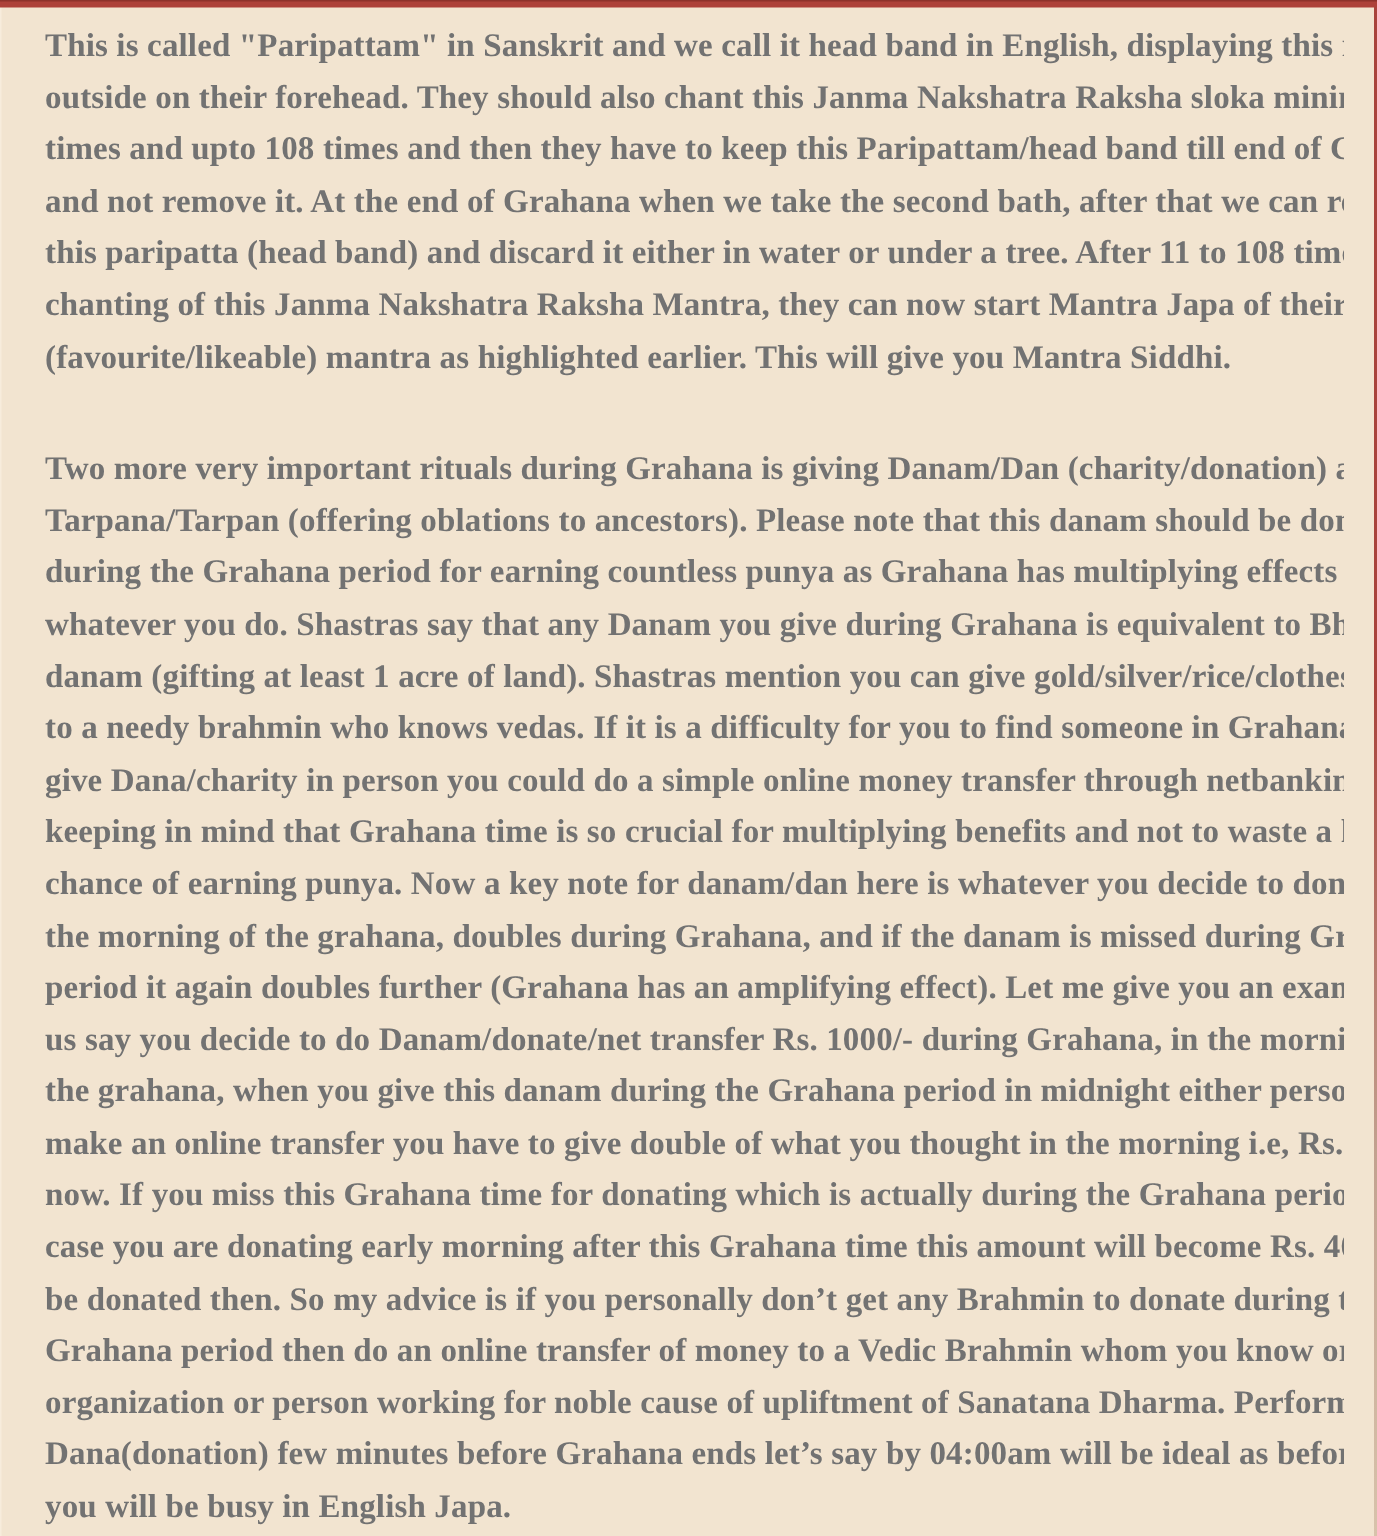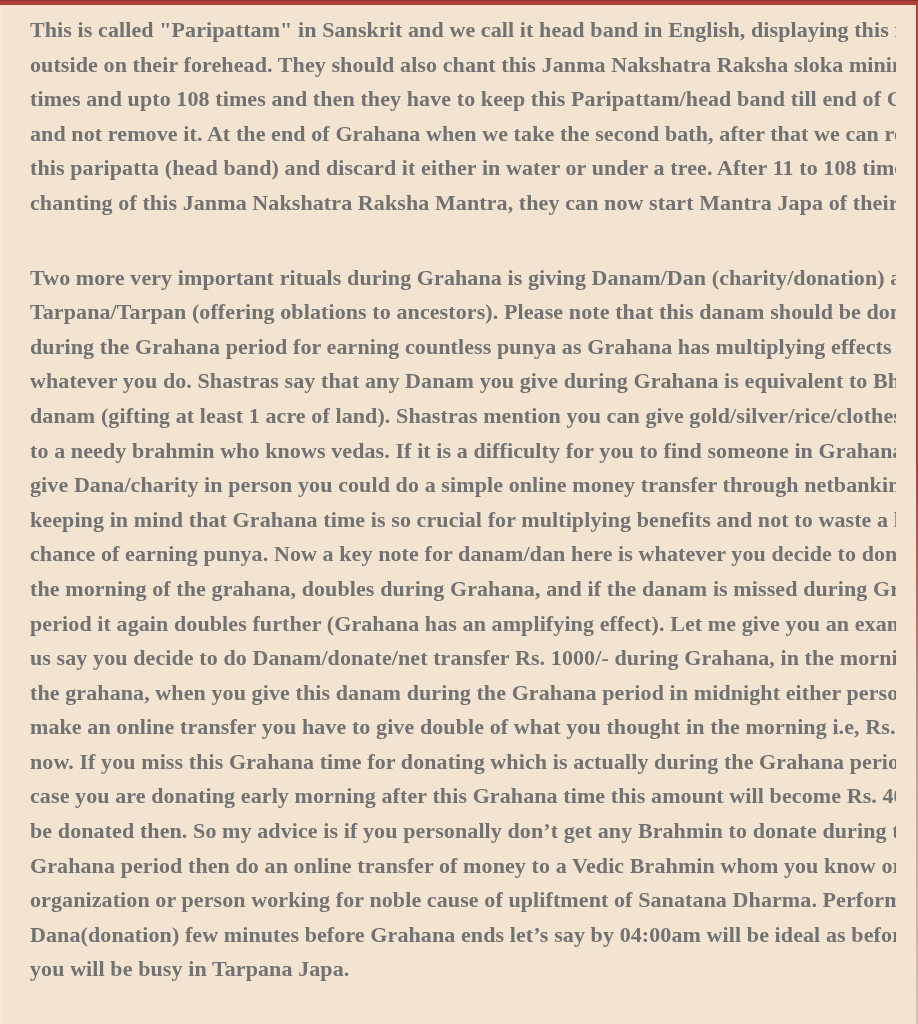--- a/index.html
+++ b/index.html
@@ -68,20 +68,21 @@
   <div class="left-edge"></div>
   <div class="right-bar"></div>
   <main class="content" id="article" style="color: rgb(114, 114, 114);">
       <p>
         <span class="line">This is called "Paripattam" in Sanskrit and we call it head band in English, displaying this mantra</span>
         <span class="line">outside on their forehead. They should also chant this Janma Nakshatra Raksha sloka minimum 11</span>
         <span class="line">times and upto 108 times and then they have to keep this Paripattam/head band till end of Grahana</span>
         <span class="line">and not remove it. At the end of Grahana when we take the second bath, after that we can remove</span>
         <span class="line">this paripatta (head band) and discard it either in water or under a tree. After 11 to 108 times</span>
         <span class="line">chanting of this Janma Nakshatra Raksha Mantra, they can now start Mantra Japa of their ishta</span>
+        <span class="line">(favourite/likeable) mantra as highlighted earlier. This will give you Mantra Siddhi.</span>
       </p>
       <p>
         <span class="line">Two more very important rituals during Grahana is giving Danam/Dan (charity/donation) and</span>
         <span class="line">Tarpana/Tarpan (offering oblations to ancestors). Please note that this danam should be done</span>
         <span class="line">during the Grahana period for earning countless punya as Grahana has multiplying effects of</span>
         <span class="line">whatever you do. Shastras say that any Danam you give during Grahana is equivalent to Bhoomi</span>
         <span class="line">danam (gifting at least 1 acre of land). Shastras mention you can give gold/silver/rice/clothes/money</span>
         <span class="line">to a needy brahmin who knows vedas. If it is a difficulty for you to find someone in Grahana time to</span>
         <span class="line">give Dana/charity in person you could do a simple online money transfer through netbanking,</span>
         <span class="line">keeping in mind that Grahana time is so crucial for multiplying benefits and not to waste a key</span>
@@ -90,16 +91,16 @@
         <span class="line">period it again doubles further (Grahana has an amplifying effect). Let me give you an example. Let</span>
         <span class="line">us say you decide to do Danam/donate/net transfer Rs. 1000/- during Grahana, in the morning of</span>
         <span class="line">the grahana, when you give this danam during the Grahana period in midnight either personally or</span>
         <span class="line">make an online transfer you have to give double of what you thought in the morning i.e, Rs. 2000/-</span>
         <span class="line">now. If you miss this Grahana time for donating which is actually during the Grahana period and in</span>
         <span class="line">case you are donating early morning after this Grahana time this amount will become Rs. 4000/- to</span>
         <span class="line">be donated then. So my advice is if you personally don’t get any Brahmin to donate during the</span>
         <span class="line">Grahana period then do an online transfer of money to a Vedic Brahmin whom you know or some</span>
         <span class="line">organization or person working for noble cause of upliftment of Sanatana Dharma. Performing this</span>
         <span class="line">Dana(donation) few minutes before Grahana ends let’s say by 04:00am will be ideal as before this</span>
-        <span class="line">you will be busy in Tarpana Japa.</span>
+        <span class="line">you will be busy in English Japa.</span>
       </p>
     </main>
 </div>
 
 </body></html>

